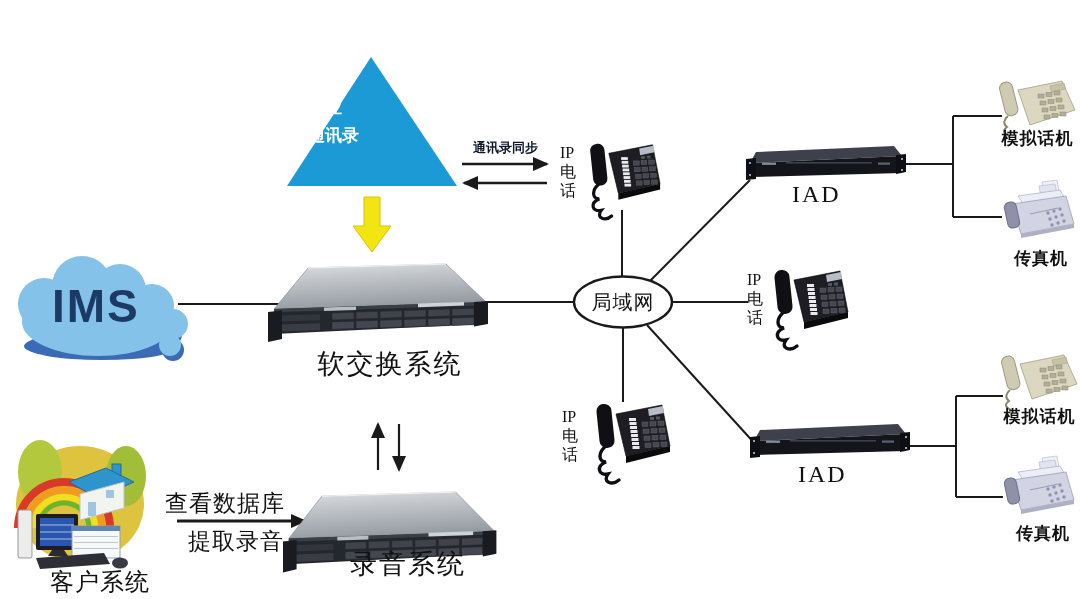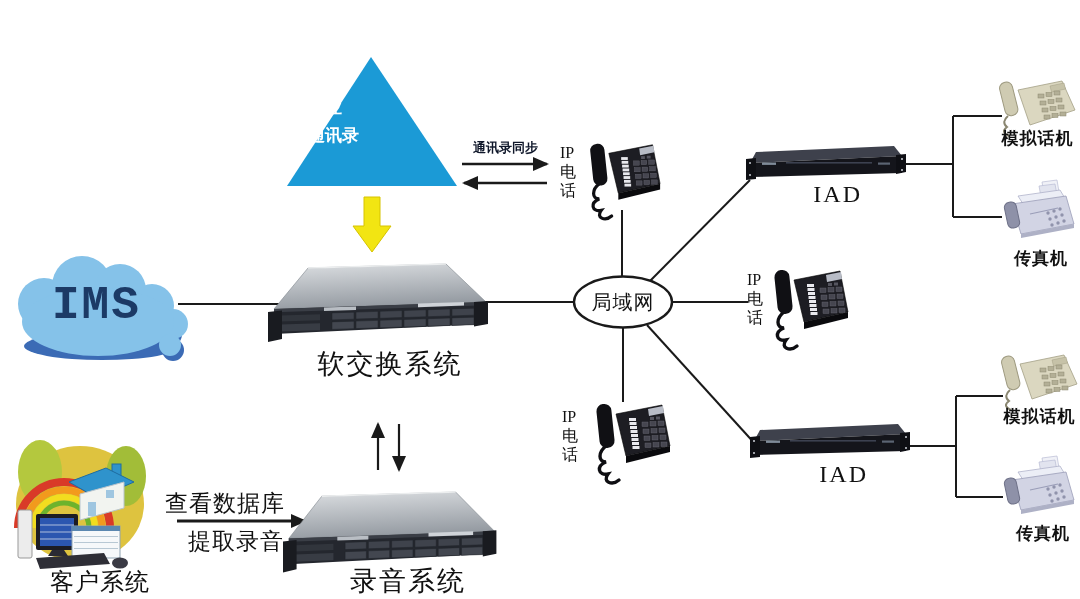--- a/index.html
+++ b/index.html
@@ -5,24 +5,24 @@
   html,body{margin:0;padding:0;background:#fff;}
   .stage{position:relative;width:1080px;height:599px;background:#ffffff;overflow:hidden;
          font-family:"Liberation Serif","DejaVu Serif",serif;}
   svg.layer{position:absolute;left:0;top:0;}
   .lbl{position:absolute;color:#111;white-space:nowrap;line-height:1.15;}
   .tri-line{position:absolute;left:308px;width:160px;color:#ffffff;
             font-family:"Liberation Sans","DejaVu Sans",sans-serif;font-weight:bold;font-size:17px;}
   .sync{color:#0f172a;font-weight:bold;font-size:13px;font-family:Liberation Sans, sans-serif;}
   .ip-lbl{font-size:16px;line-height:19px;}
   .ip-lbl span{display:block;}
-  .iad-lbl{font-size:24px;letter-spacing:2px;text-align:right;width:70px;}
+  .iad-lbl{font-size:24px;letter-spacing:2px;text-align:left;width:70px;}
   .dev-lbl{font-size:17px;text-align:center;letter-spacing:1px;font-weight:bold;}
   .ims-lbl{font-size:46px;font-weight:600;color:#1c3a66;
-           font-family:Liberation Mono, monospace;letter-spacing:2px;}
+           font-family:Liberation Sans, sans-serif;letter-spacing:2px;}
   .lan-lbl{font-size:20px;width:98px;text-align:center;letter-spacing:1px;}
   .sys-lbl{font-size:27px;text-align:center;letter-spacing:2px;}
   .cust-lbl{font-size:24px;text-align:right;letter-spacing:1px;}
   .db-lbl{font-size:23px;letter-spacing:1px;}
 </style>
 </head>
 <body>
 
 <div class="stage">
 
@@ -275,19 +275,19 @@
   <div class="lbl dev-lbl" style="left:995px;top:129px;width:85px;">模拟话机</div>
   <div class="lbl dev-lbl" style="left:1006px;top:249px;width:70px;">传真机</div>
   <div class="lbl dev-lbl" style="left:997px;top:407px;width:85px;">模拟话机</div>
   <div class="lbl dev-lbl" style="left:1008px;top:524px;width:70px;">传真机</div>
 
   <div class="lbl ims-lbl" style="left:52px;top:280px;">IMS</div>
 
   <div class="lbl lan-lbl" style="left:574px;top:291px;">局域网</div>
 
   <div class="lbl sys-lbl" style="left:300px;top:349px;width:180px;">软交换系统</div>
-  <div class="lbl sys-lbl" style="left:333px;top:566px;width:150px;">录音系统</div>
+  <div class="lbl sys-lbl" style="left:333px;top:549px;width:150px;">录音系统</div>
   <div class="lbl cust-lbl" style="left:30px;top:569px;width:120px;">客户系统</div>
 
   <div class="lbl db-lbl" style="left:165px;top:491px;">查看数据库</div>
   <div class="lbl db-lbl" style="left:188px;top:529px;">提取录音</div>
 
 </div>
 
 </body></html>

